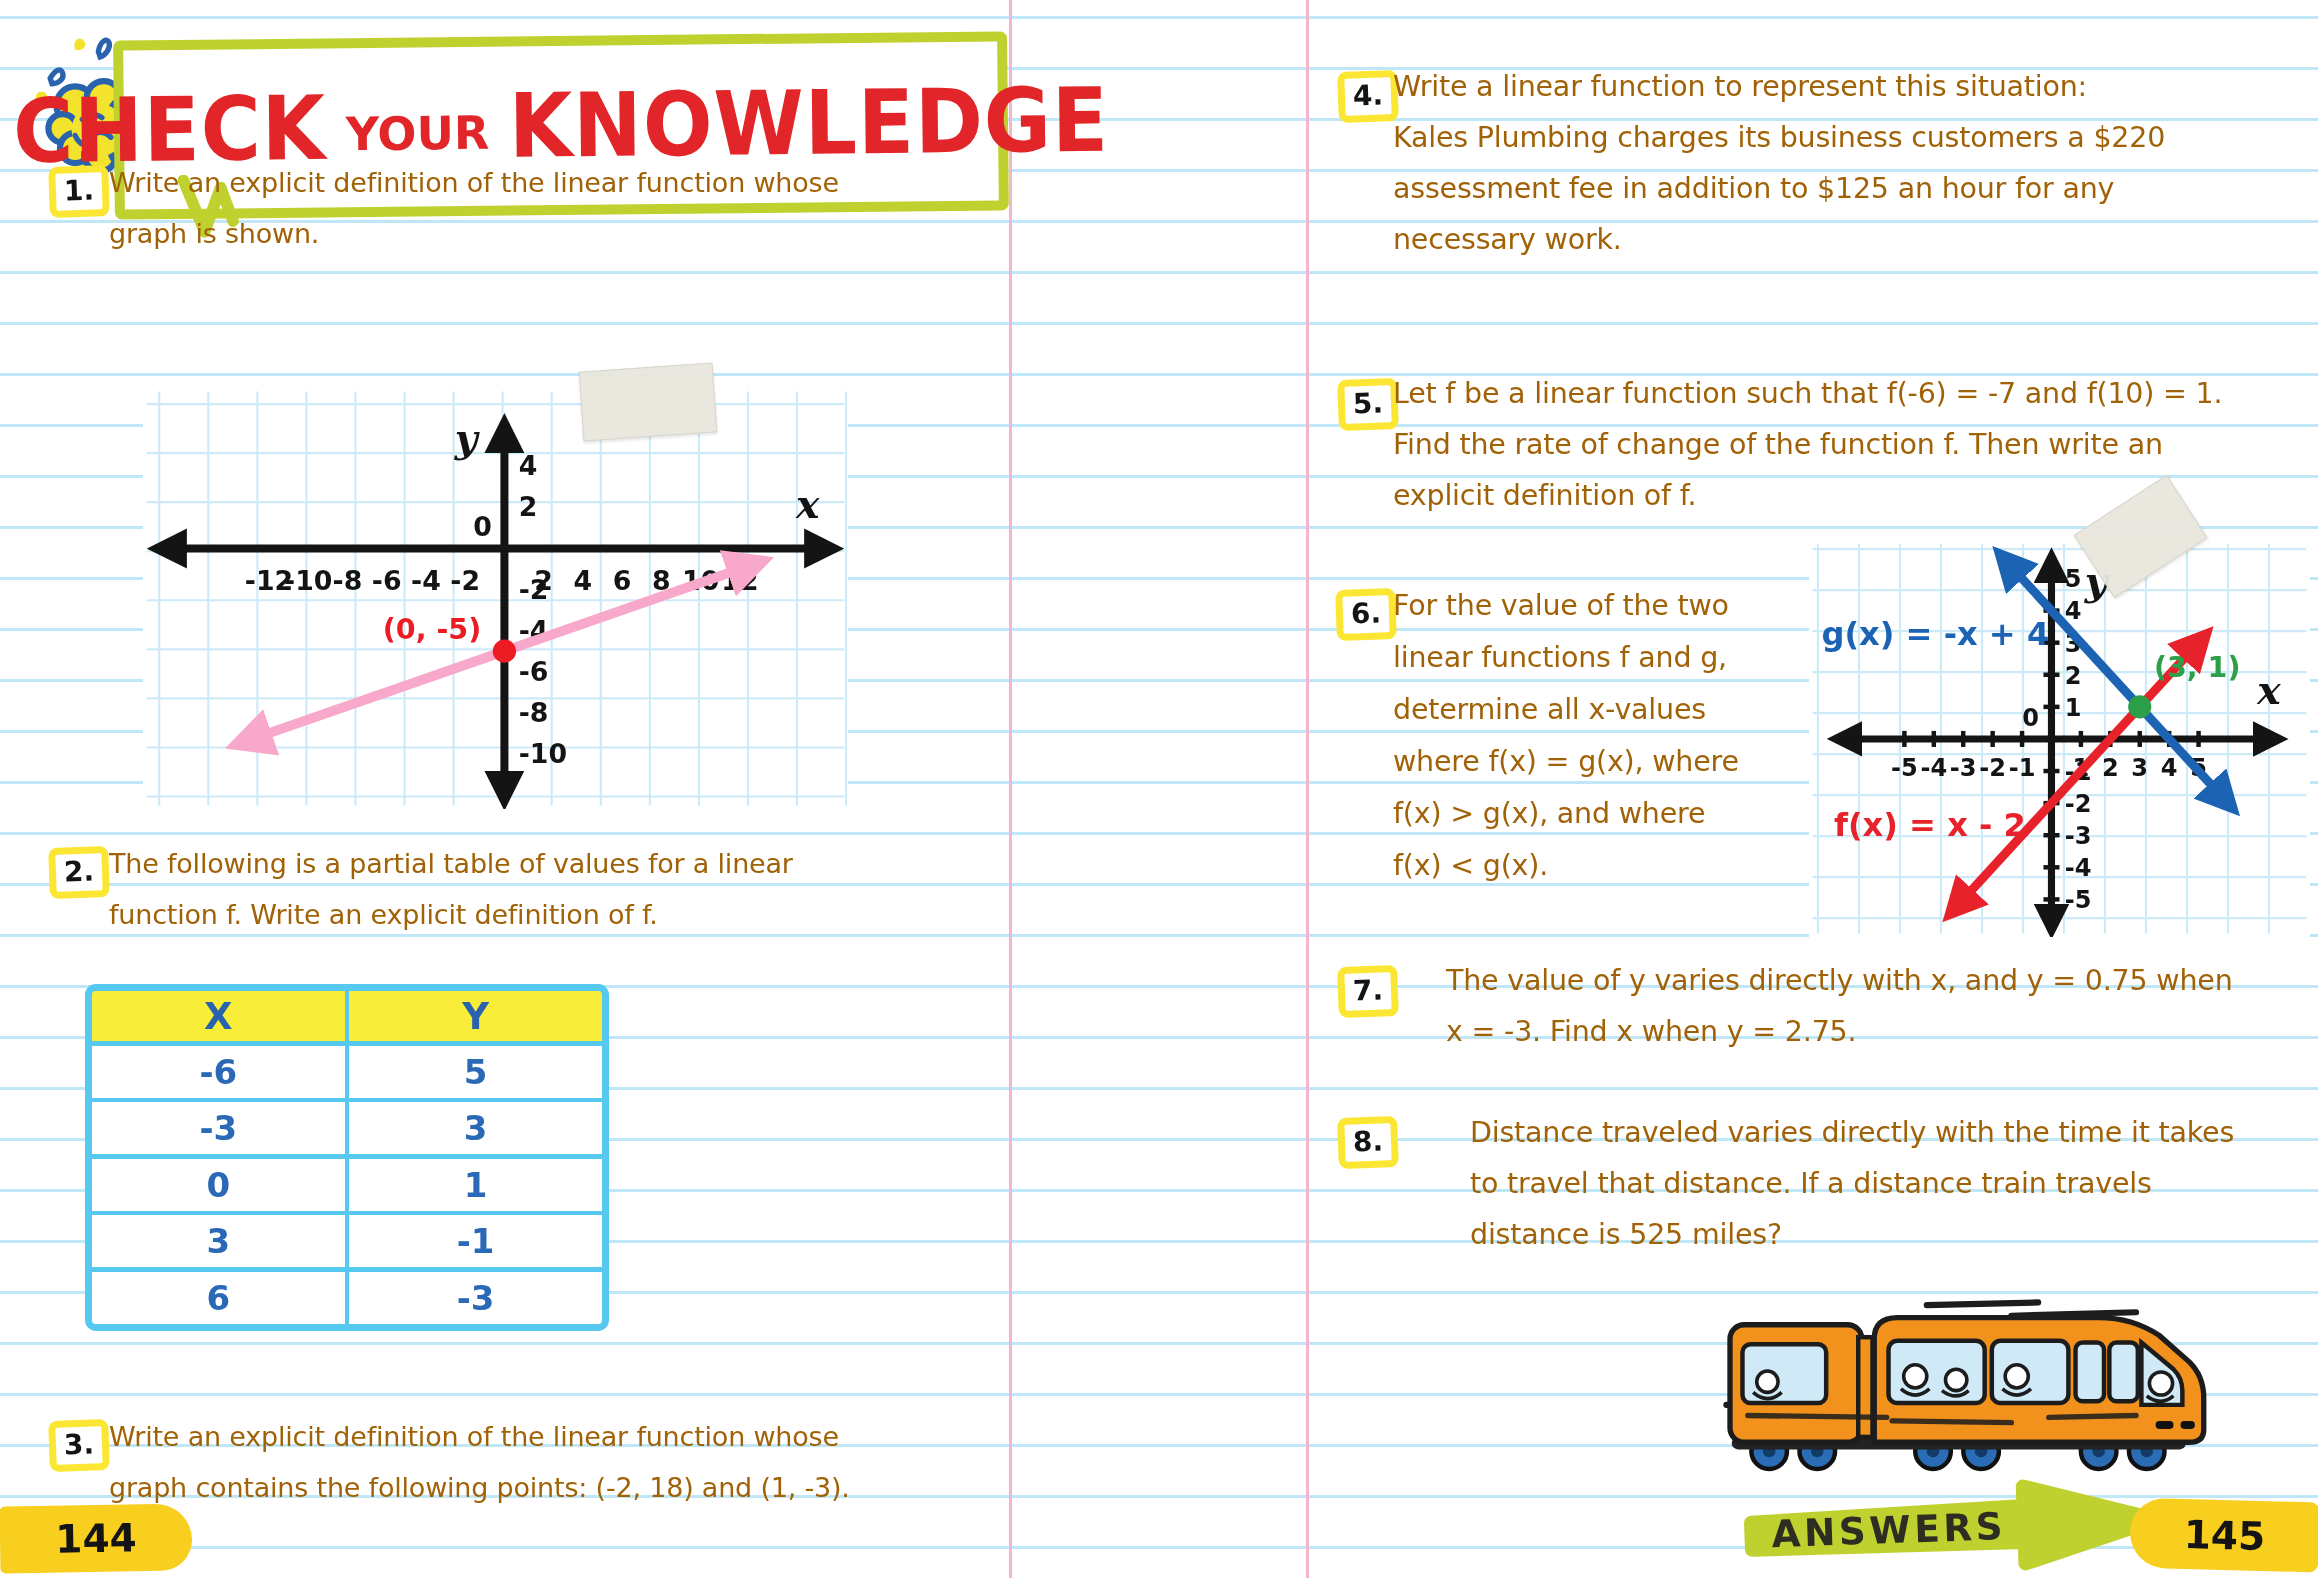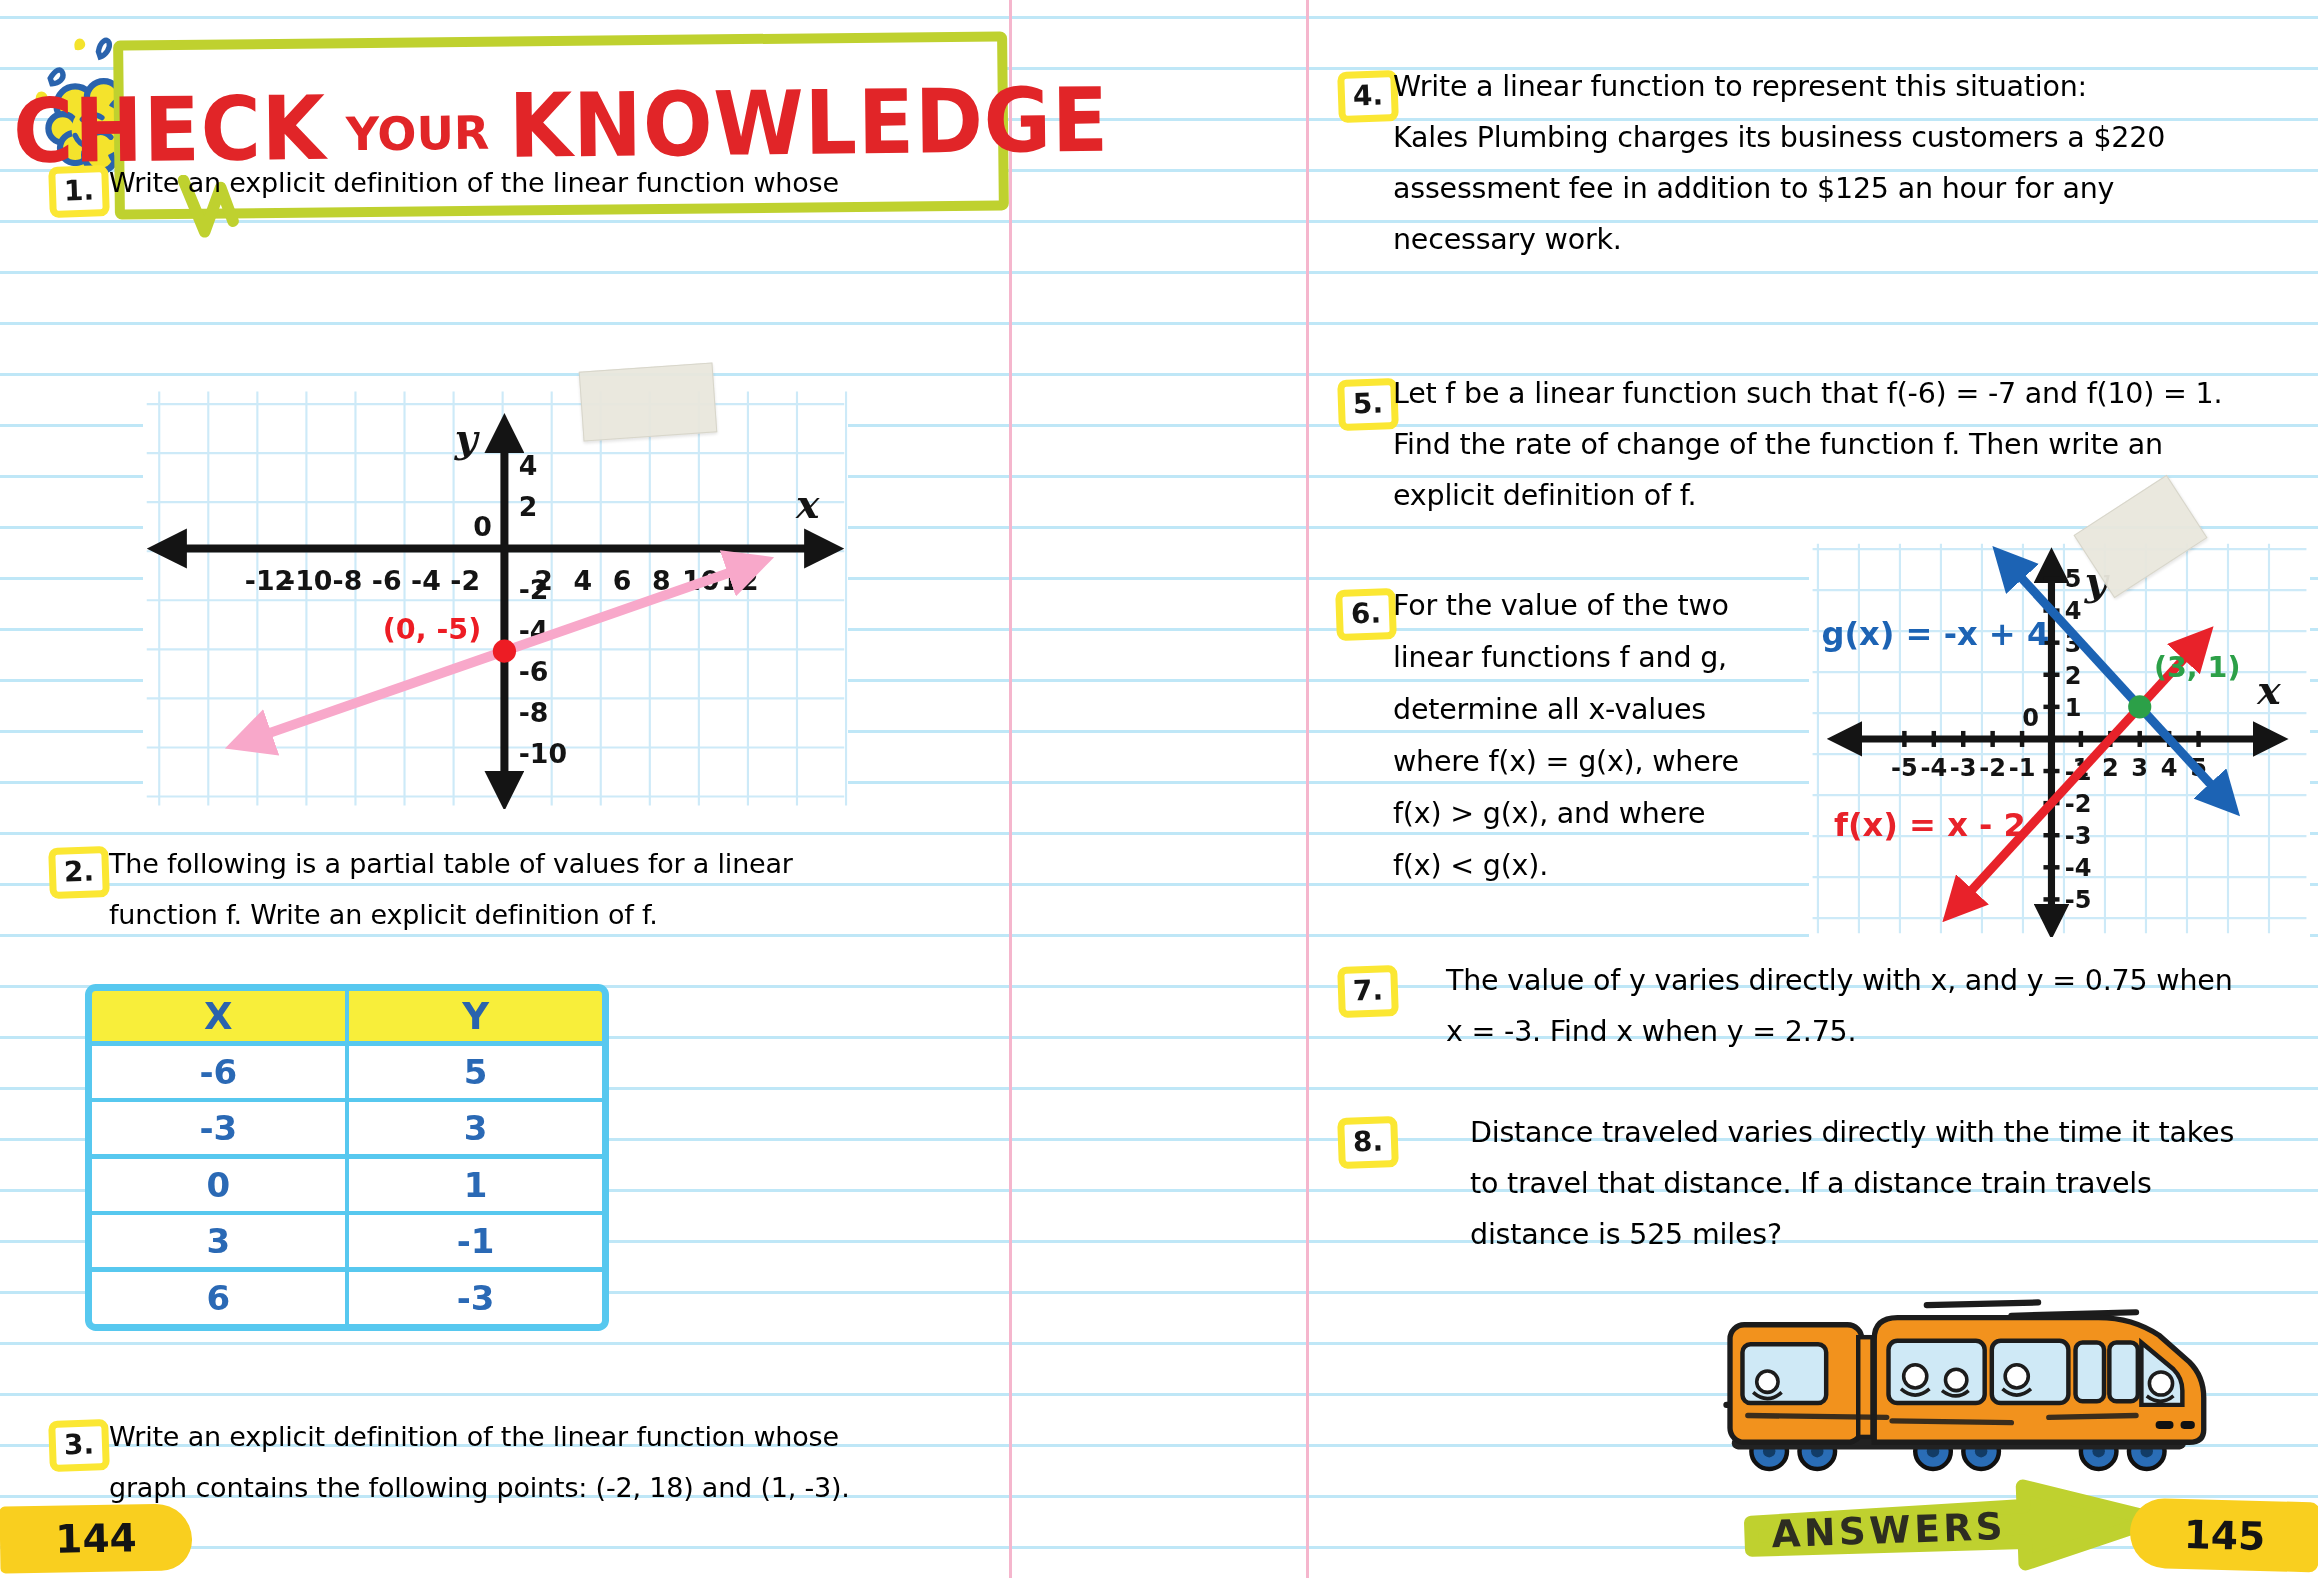--- a/index.html
+++ b/index.html
@@ -10,21 +10,21 @@
   .vline{position:absolute;top:0;width:2.7px;height:100%;background:#f5b6cd;}
   
   .header-box{position:absolute;left:114px;top:36px;width:874px;height:159px;background:#fff;
               border:10.7px solid #bfd12f;border-radius:7.1px;transform:rotate(-0.6deg);
               display:flex;align-items:center;justify-content:center;gap:19.6px;}
   .t-big{font-size:82px;font-weight:bold;color:#e12528;letter-spacing:0.9px;transform:scaleY(1.08);}
   .t-small{font-size:46px;font-weight:bold;color:#e12528;margin-top:12.5px;}
   
   .badge{position:absolute;display:inline-block;background:#fff;border:7.1px solid #fbe733;border-radius:9px;
          padding:0.9px 8px 2.7px 8px;font-size:28px;font-weight:bold;color:#141414;transform:rotate(-2deg);}
-  .qtext{position:absolute;font-size:27px;line-height:51px;color:#000000;letter-spacing:-0.2px;}
+  .qtext{position:absolute;font-size:27px;line-height:51px;color:#a16207;letter-spacing:-0.2px;}
   .qtext.right{font-size:28.5px;}
   .card{position:absolute;background:#fff;}
   .tape{position:absolute;background:#e9e7dd;border:0.9px solid #d6d4c8;opacity:0.95;box-shadow:0 1.8px 3.6px rgba(0,0,0,0.12);}
   
   .vtable{position:absolute;border:7.1px solid #57c8ef;border-radius:10.7px;background:#57c8ef;
           display:grid;grid-template-columns:1fr 1fr;gap:4.5px;overflow:hidden;}
   .vtable .cell{background:#fff;display:flex;align-items:center;justify-content:center;
                 font-size:34px;font-weight:bold;color:#2a69b5;height:52px;}
   .vtable .head{background:#f8ee3a;height:50px;font-size:37px;color:#2a63ad;}
   
@@ -80,20 +80,21 @@
     <span class="t-small">YOUR</span>
     <span class="t-big">KNOWLEDGE</span>
   </div>
   <svg style="position:absolute;left:178px;top:175px" width="80" height="71" viewBox="0 0 90 80">
     <path d="M6,6 L30,64 L48,14 L62,52" fill="none" stroke="#bfd12f" stroke-width="13" stroke-linecap="round" stroke-linejoin="round"></path>
   </svg>
 
   <span class="badge" style="left:49px;top:166px">1.</span>
   <div class="qtext" style="left:109px;top:157px;width:803px">
     <div>Write an explicit definition of the linear function whose</div>
+    <div>graph is shown.</div>
   </div>
 
   <div class="card" id="graph1" style="left:143px;top:388px;width:705px;height:421px"><svg width="705" height="421" viewBox="0 0 790 472">
         <defs>
           <marker id="g1m0" viewBox="0 0 10 10" refX="6" refY="5" markerWidth="5" markerHeight="5" orient="auto-start-reverse">
             <path d="M0,0 L10,5 L0,10 Z" fill="#141414"></path>
           </marker>
           <marker id="g1m1" viewBox="0 0 10 10" refX="6" refY="5" markerWidth="5" markerHeight="5" orient="auto-start-reverse">
             <path d="M0,0 L10,5 L0,10 Z" fill="#f8a8ca"></path>
           </marker>

